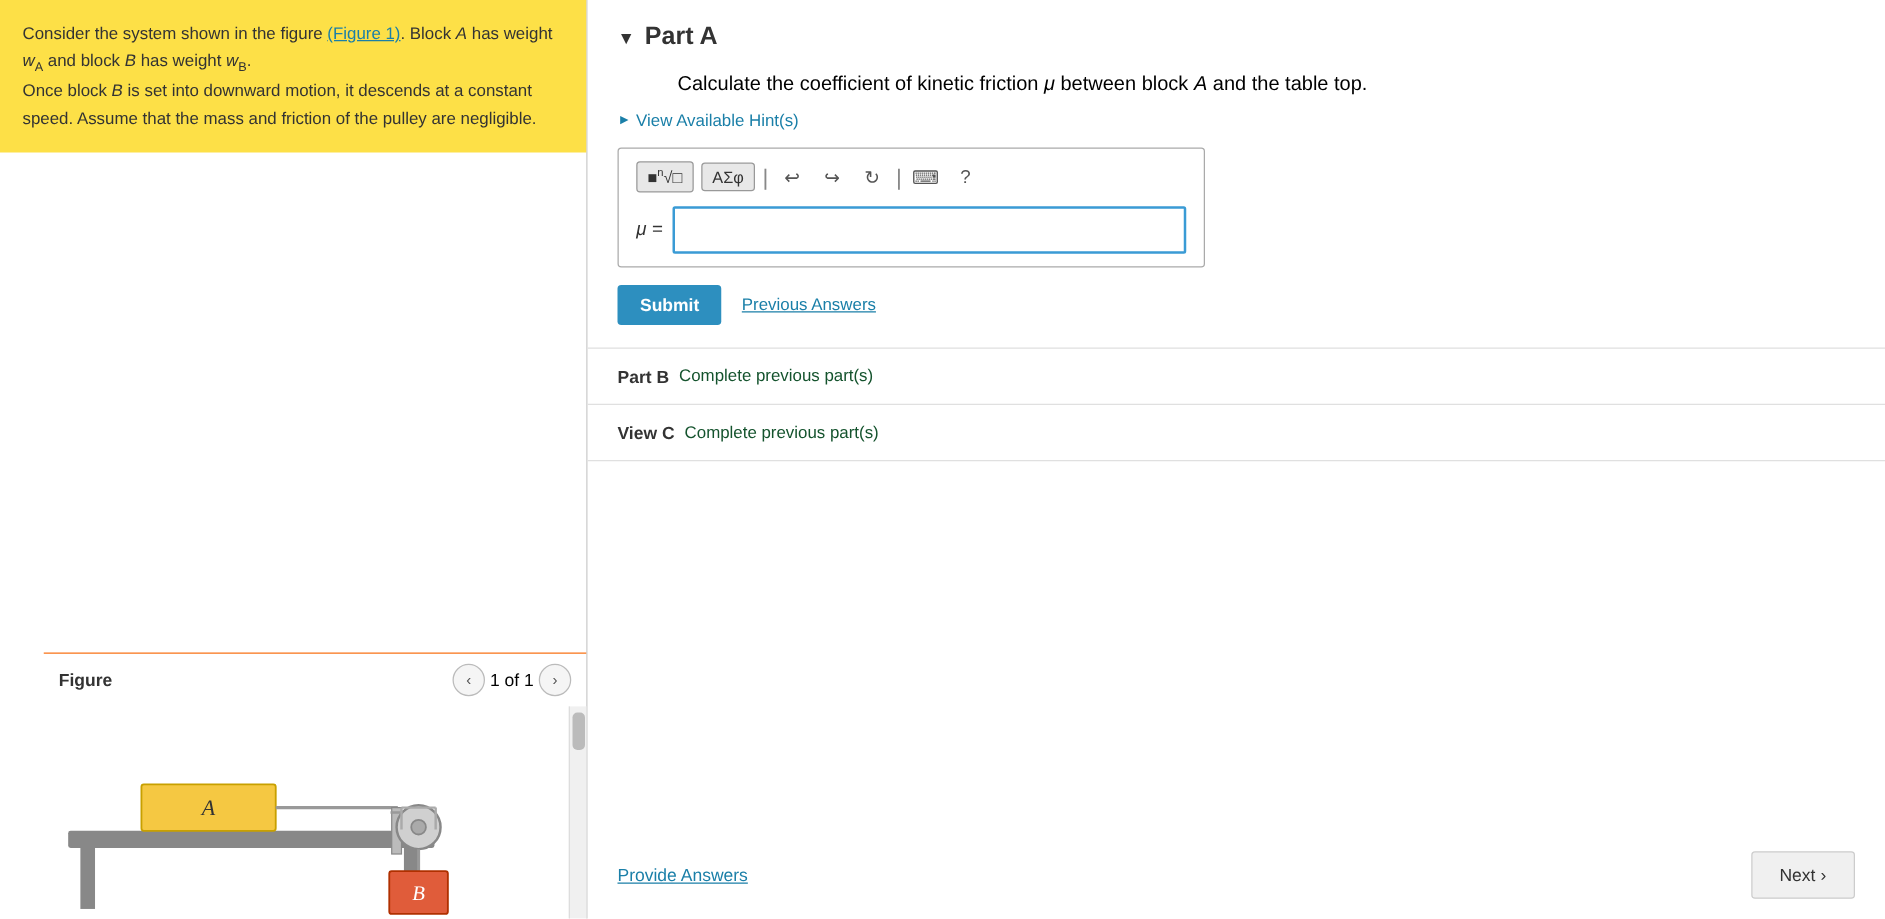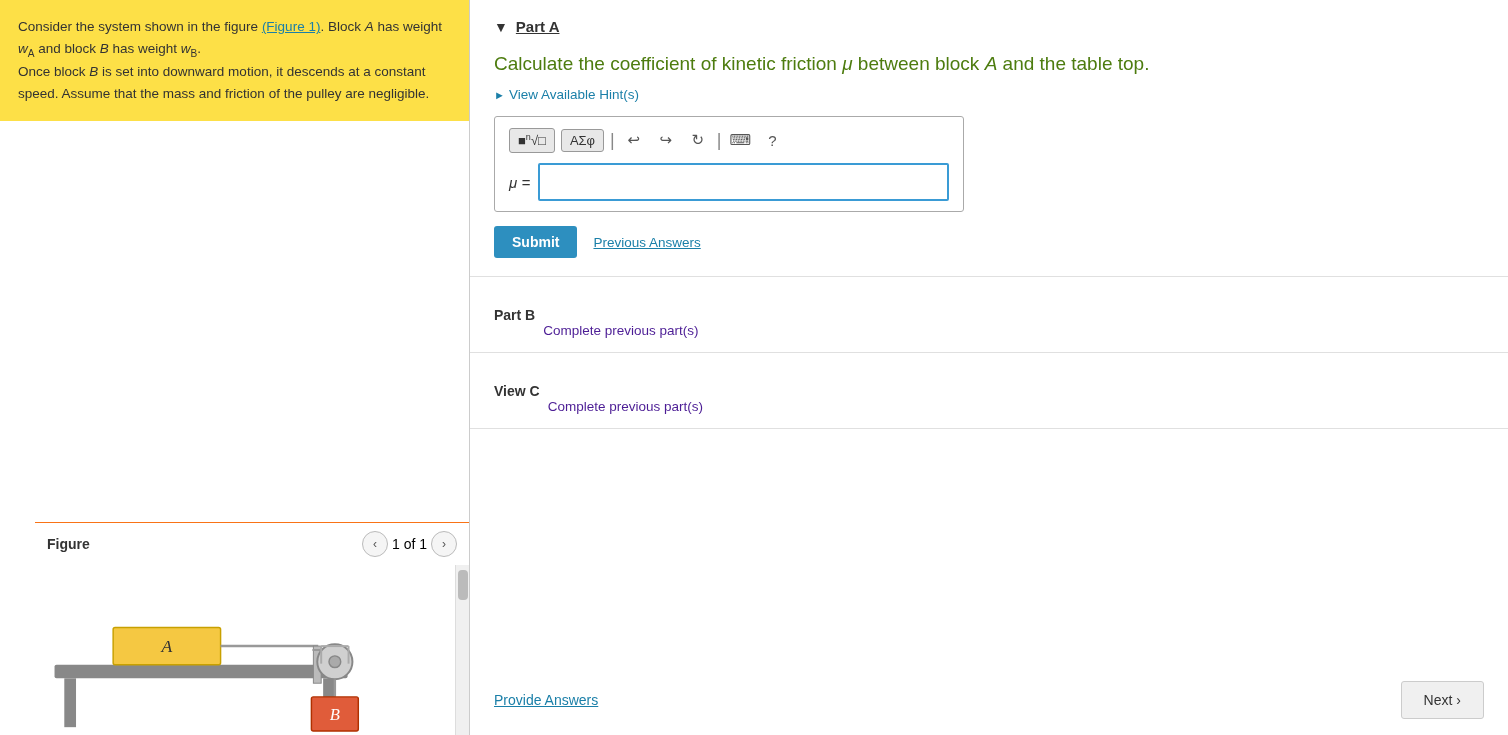--- a/index.html
+++ b/index.html
@@ -117,28 +117,28 @@
       gap: 8px;
       margin-bottom: 14px;
     }
     .collapse-arrow {
       color: #333;
       font-size: 14px;
       cursor: pointer;
     }
     .part-title {
       font-weight: bold;
-      font-size: 15px;
-      text-decoration: underline;
+      font-size: 20px;
     }
     .part-description {
-      font-size: 19px;
-      color: #4d7c0f;
+      font-size: 16px;
+      color: #000000;
       margin-bottom: 8px;
       line-height: 1.6;
+      margin-left: 48px;
     }
     .express-answer {
       font-size: 13.5px;
       font-weight: bold;
       margin-bottom: 10px;
       line-height: 1.6;
     }
     .hint-link {
       color: #1a7fa8;
       cursor: pointer;
@@ -245,22 +245,21 @@
       display: flex;
       align-items: center;
       gap: 8px;
     }
     .part-inactive .part-label {
       font-weight: bold;
       font-size: 14px;
     }
     .part-inactive .part-status {
       font-size: 13.5px;
-      color: #4c1d95;
-      margin-top: 32px;
+      color: #14532d;
     }
 
     
     .right-footer {
       padding: 16px 24px;
       display: flex;
       align-items: center;
       justify-content: space-between;
       margin-top: auto;
     }

